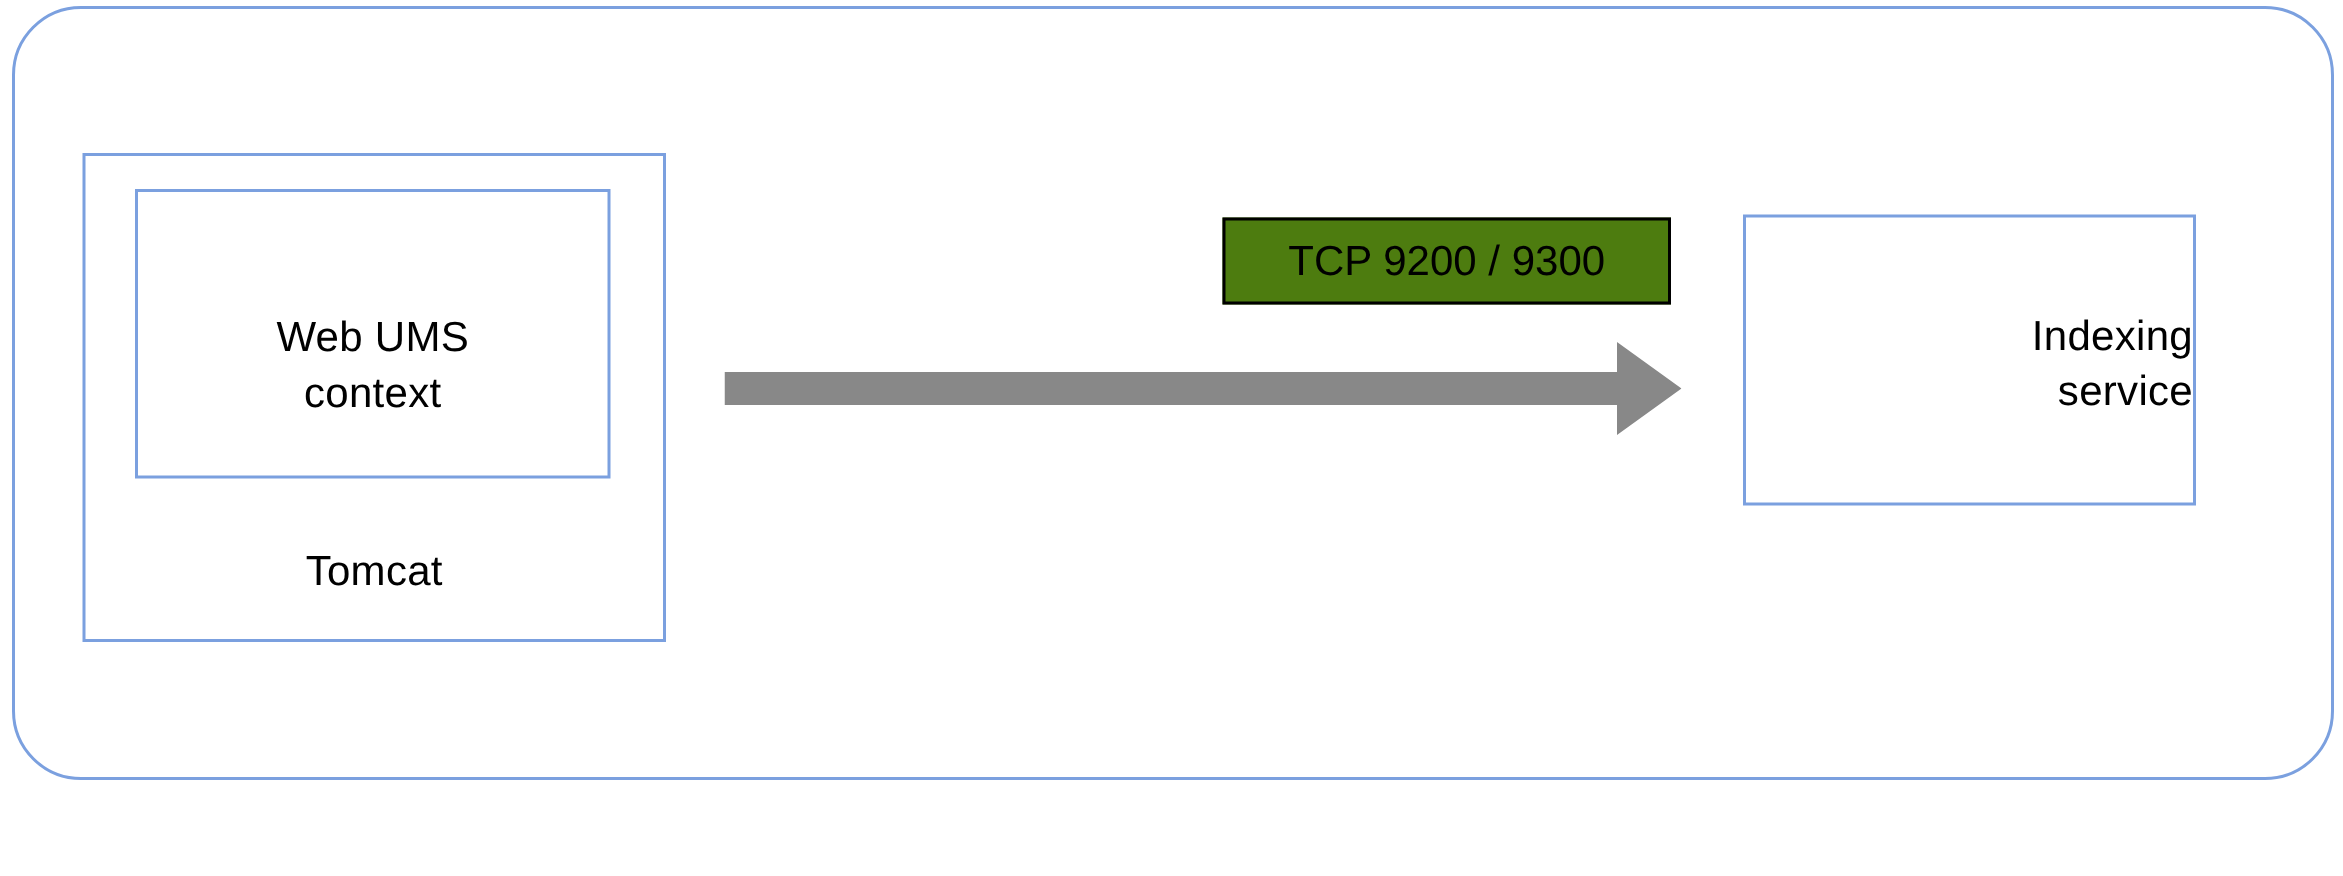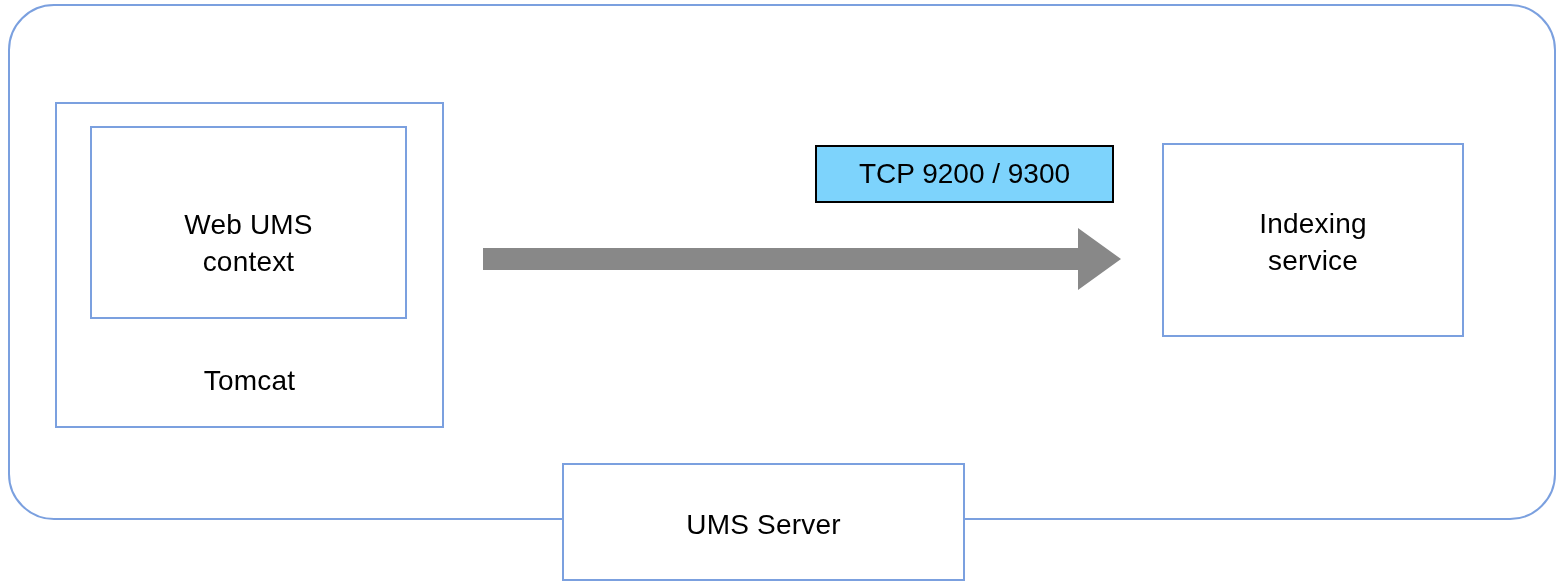--- a/index.html
+++ b/index.html
@@ -73,42 +73,42 @@
     right: 0;
     text-align: center;
     color: #000000;
     font-size: 28px;
     line-height: 37px;
     white-space: pre-line;
     letter-spacing: 0.2px;
   }
   .label-webums  { top: 78px; }
   .label-tomcat  { top: 258px; text-align: center; }
-  .label-indexing{ top: 60px; }
+  .label-indexing{ top: 60px; text-align: right; }
   .label-umsserver { top: 41px; }
 
   
   .arrow {
     position: absolute;
     left: 483px;
     top: 226px;
     width: 638px;
     height: 66px;
     overflow: visible;
   }
 
   
   .callout-box {
     position: absolute;
     left: 815px;
     top: 145px;
     width: 299px;
     height: 58px;
     border: 2.5px solid #000000;
-    background: #7dd3fc;
+    background: #4d7c0f;
     box-sizing: border-box;
   }
   .callout-label {
     position: absolute;
     left: 0;
     right: 0;
     top: 10px;
     text-align: center;
     font-size: 28px;
     line-height: 34px;
@@ -139,17 +139,14 @@
 
   <div class="callout-box">
     <div class="callout-label">TCP 9200 / 9300</div>
   </div>
 
   <div class="node-box box-indexing">
     <div class="node-label label-indexing">Indexing
 service</div>
   </div>
 
-  <div class="node-box box-umsserver">
-    <div class="node-label label-umsserver">UMS Server</div>
-  </div>
 
 </div>
 
 </body></html>

